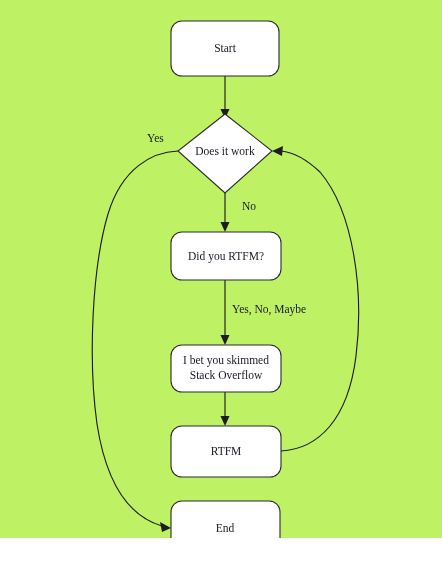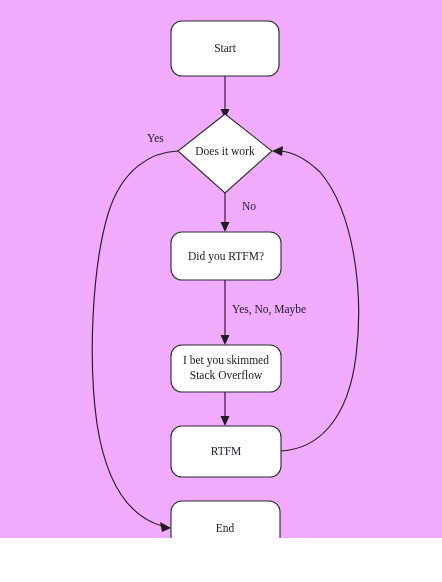--- a/index.html
+++ b/index.html
@@ -4,21 +4,21 @@
 <style>
   html, body {
     margin: 0;
     padding: 0;
     background: #ffffff;
   }
   #canvas {
     position: relative;
     width: 442px;
     height: 538px;
-    background: #f0abfc;
+    background: #bef264;
     overflow: hidden;
     font-family: "Liberation Serif", "DejaVu Serif", serif;
   }
   #flow-svg {
     position: absolute;
     left: 0;
     top: 0;
     width: 442px;
     height: 582px;
   }

